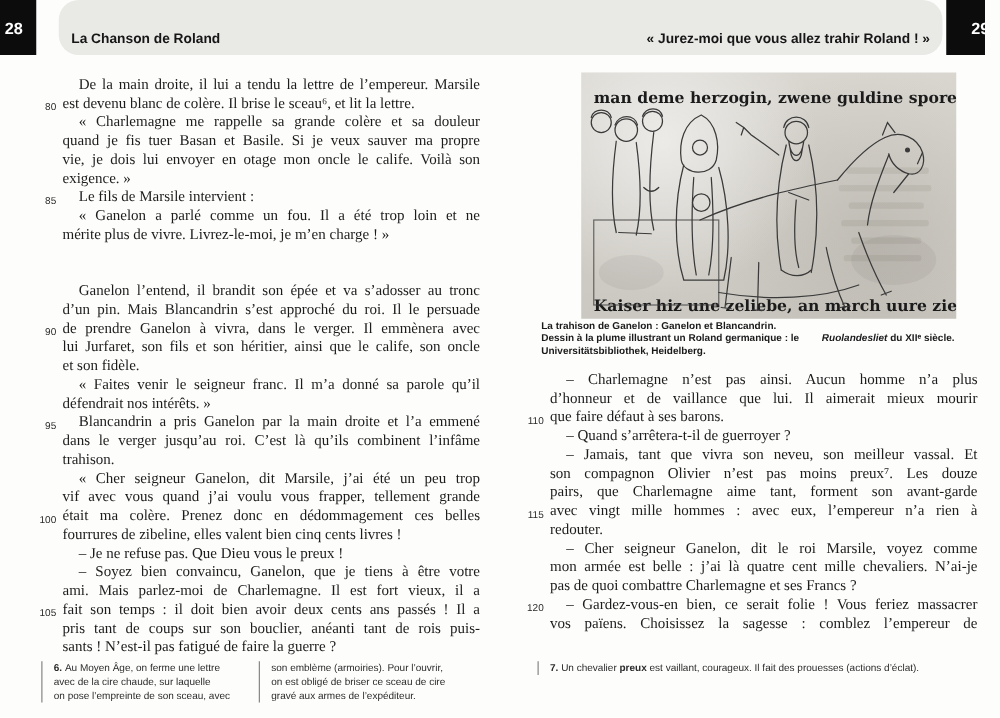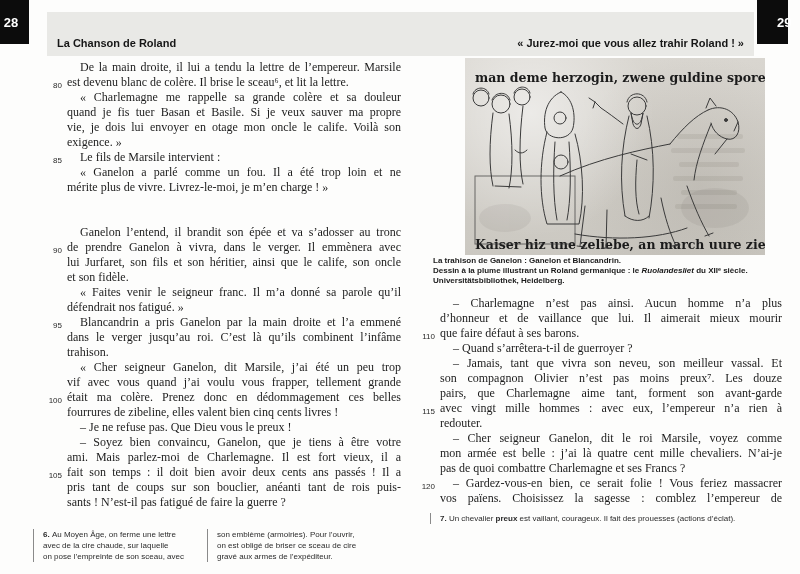--- a/index.html
+++ b/index.html
@@ -5,57 +5,57 @@
   html,body{margin:0;padding:0;background:#ffffff;}
   .page{position:relative;width:800px;height:574px;background:#fdfdfc;overflow:hidden;
         font-family:"Liberation Serif","DejaVu Serif",serif;color:#1c1c1c;}
 
   
   .corner{position:absolute;top:0;height:44px;background:#0c0c0c;color:#fff;
           font-family:"Liberation Sans","DejaVu Sans",sans-serif;font-weight:bold;font-size:13px;
           display:flex;align-items:center;box-sizing:border-box;}
   .corner.cl{left:0;width:29px;justify-content:center;padding-right:7px;}
   .corner.cr{left:757px;width:31px;justify-content:flex-start;padding-left:20px;}
-  .band{position:absolute;left:47px;top:12px;width:707px;height:44px;background:#e9e9e6;
+  .band{position:absolute;left:47px;top:0;width:707px;height:44px;background:#e9e9e6;
         display:flex;align-items:flex-end;justify-content:space-between;
         padding:0 10px 7px 10px;box-sizing:border-box;
-        font-family:"Liberation Sans","DejaVu Sans",sans-serif;font-weight:bold;font-size:11px;color:#161616;}
+        font-family:"Liberation Sans","DejaVu Sans",sans-serif;font-weight:bold;font-size:11px;color:#161616;border-radius:16px;}
 
   
   .col{position:absolute;font-size:12px;line-height:15px;}
-  .col.leftcol{left:67px;top:60px;width:334px;}
+  .col.leftcol{left:50px;top:60px;width:334px;}
   .col.rightcol{left:440px;top:296px;width:342px;}
   .tline{position:relative;height:15px;}
   .lnum{position:absolute;left:-31px;top:3px;width:26px;text-align:right;font-size:8px;color:#2a2a2a;
         font-family:"Liberation Sans","DejaVu Sans",sans-serif;}
   .ltext{display:block;width:100%;text-align:justify;text-align-last:justify;}
   .ltext.end{text-align-last:left;}
 
   
   .illus{position:absolute;left:465px;top:58px;width:300px;height:197px;
          background:
            radial-gradient(circle at 22% 28%, rgba(255,255,255,.55), rgba(255,255,255,0) 45%),
            radial-gradient(circle at 78% 65%, rgba(110,104,94,.16), rgba(110,104,94,0) 50%),
            linear-gradient(#d9d6d0,#cbc8c1);}
   .illus svg{display:block;}
 
   .caption{position:absolute;left:433px;top:256px;width:360px;
            font-family:"Liberation Sans","DejaVu Sans",sans-serif;font-size:8px;font-weight:bold;
            line-height:10px;color:#1a1a1a;}
-  .caption .it{font-style:italic;}
+  .caption .it{font-style:italic;margin-left:16px;}
 
   
   .fnote{position:absolute;font-family:Liberation Sans, sans-serif;
          font-size:8px;line-height:11px;color:#2b2b2b;}
   .fnote .bar{border-left:1.5px solid #8a8a8a;padding-left:9px;}
   .fline{white-space:nowrap;}
   .fmark{font-weight:bold;}
   .fn6c1{left:33px;top:529px;width:168px;}
   .fn6c2{left:207px;top:529px;width:180px;}
-  .fn7{left:430px;top:513px;width:360px;}
+  .fn7{left:430px;top:529px;width:360px;}
 </style>
 </head>
 <body>
 
 <div class="page">
 
   <div class="corner cl">
     <span>28</span>
   </div>
   <div class="band">
@@ -93,34 +93,37 @@
       <div class="tline">
         <span class="ltext" style="text-indent: 13px;">« Ganelon a parlé comme un fou. Il a été trop loin et ne</span>
       </div>
       <div class="tline">
         <span class="ltext end">mérite plus de vivre. Livrez-le-moi, je m’en charge ! »</span>
       </div>
       <div class="tline">
         <span class="ltext" style="text-indent: 13px; margin-top: 30px;">Ganelon l’entend, il brandit son épée et va s’adosser au tronc</span>
       </div>
       <div class="tline">
+        <span class="ltext">d’un pin. Mais Blancandrin s’est approché du roi. Il le persuade</span>
+      </div>
+      <div class="tline">
         <span class="lnum">90</span>
         <span class="ltext">de prendre Ganelon à vivra, dans le verger. Il emmènera avec</span>
       </div>
       <div class="tline">
         <span class="ltext">lui Jurfaret, son fils et son héritier, ainsi que le calife, son oncle</span>
       </div>
       <div class="tline">
         <span class="ltext end">et son fidèle.</span>
       </div>
       <div class="tline">
         <span class="ltext" style="text-indent: 13px;">« Faites venir le seigneur franc. Il m’a donné sa parole qu’il</span>
       </div>
       <div class="tline">
-        <span class="ltext end">défendrait nos fatigué. »</span>
+        <span class="ltext end">défendrait nos intérêts. »</span>
       </div>
       <div class="tline">
         <span class="lnum">95</span>
         <span class="ltext" style="text-indent: 13px; font-family: Liberation Serif, serif;">Blancandrin a pris Ganelon par la main droite et l’a emmené</span>
       </div>
       <div class="tline">
         <span class="ltext">dans le verger jusqu’au roi. C’est là qu’ils combinent l’infâme</span>
       </div>
       <div class="tline">
         <span class="ltext end">trahison.</span>

